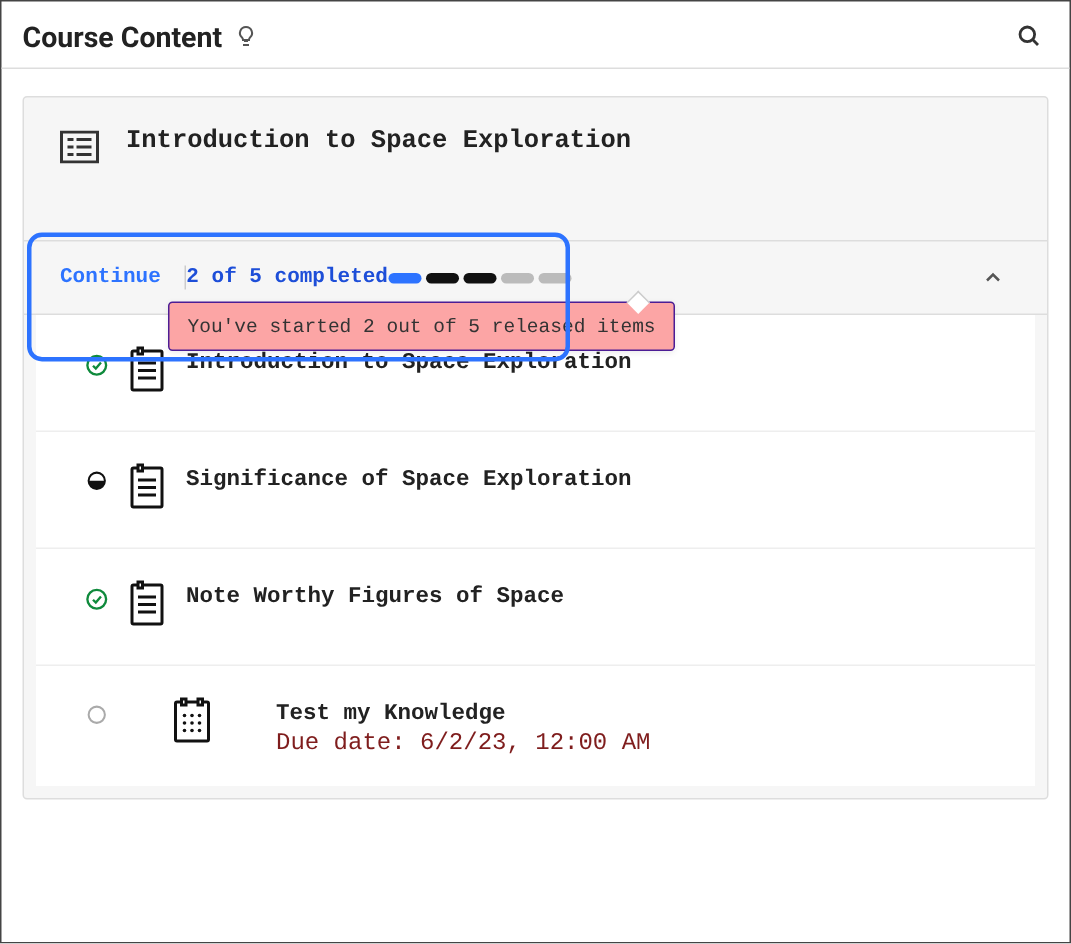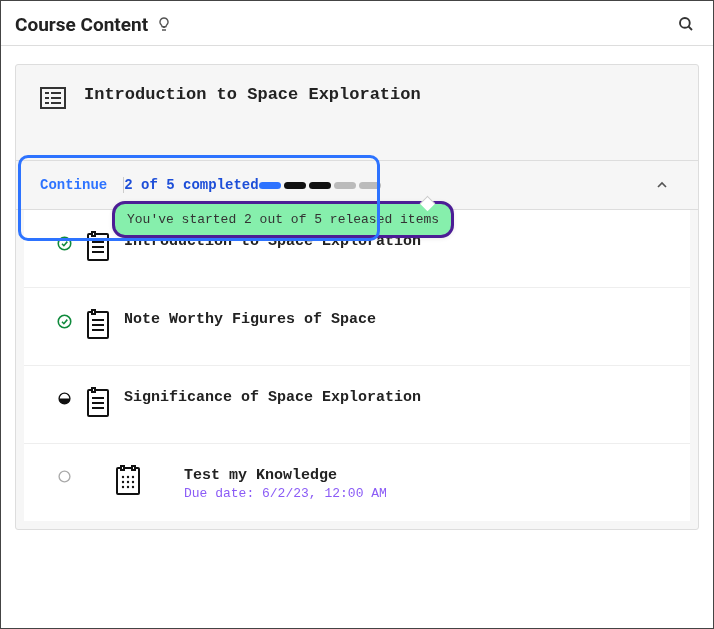--- a/index.html
+++ b/index.html
@@ -128,23 +128,23 @@
       margin-left: auto;
       cursor: pointer;
       display: inline-flex;
       padding: 4px;
     }
 
     .tooltip {
       position: absolute;
       top: 40px;
       left: 96px;
-      background: #86efac;
-      border: 3px solid #4c1d95;
-      border-radius: 13px;
+      background: #fca5a5;
+      border: 1px solid #4c1d95;
+      border-radius: 3px;
       padding: 8px 12px;
       font-size: 13px;
       color: #333;
       box-shadow: 0 1px 4px rgba(0,0,0,0.08);
       z-index: 4;
     }
     .tooltip::before {
       content: "";
       position: absolute;
       top: -6px;
@@ -181,22 +181,22 @@
       flex: 0 0 auto;
       padding-top: 0;
     }
     .item-text { flex: 1; padding-top: 3px; }
     .item-title {
       font-size: 15px;
       font-weight: 700;
       color: #222;
     }
     .item-meta {
-      font-size: 13px;
-      color: #8b5cf6;
+      font-size: 16px;
+      color: #7f1d1d;
       margin-top: 2px;
     }
   </style>
 </head>
 <body>
 
 <div class="panel">
 
   <div class="header">
     <span class="header-title">Course Content</span>
@@ -269,52 +269,52 @@
                 <line x1="8" y1="12" x2="20" y2="12" stroke="#111" stroke-width="2"></line>
                 <line x1="8" y1="17" x2="20" y2="17" stroke="#111" stroke-width="2"></line>
                 <line x1="8" y1="22" x2="20" y2="22" stroke="#111" stroke-width="2"></line>
               </svg></div>
             <div class="item-text">
               <div class="item-title">Introduction to Space Exploration</div>
             </div>
           </div>
           <div class="item">
             <div class="item-status">
+              <svg width="13" height="13" viewBox="0 0 24 24">
+                <circle cx="12" cy="12" r="10" fill="none" stroke="#111" stroke-width="2.5"></circle>
+                <path d="M2 12a10 10 0 0 0 20 0z" fill="#111"></path>
+              </svg>
+            </div>
+            <div class="item-icon"><svg width="28" height="32" viewBox="0 0 28 32">
+                <rect x="4" y="4" width="20" height="26" rx="1" fill="#fff" stroke="#111" stroke-width="2"></rect>
+                <path d="M8 2h3v4H8z" fill="#fff" stroke="#111" stroke-width="2"></path>
+                <line x1="8" y1="12" x2="20" y2="12" stroke="#111" stroke-width="2"></line>
+                <line x1="8" y1="17" x2="20" y2="17" stroke="#111" stroke-width="2"></line>
+                <line x1="8" y1="22" x2="20" y2="22" stroke="#111" stroke-width="2"></line>
+              </svg></div>
+            <div class="item-text">
+              <div class="item-title">Significance of Space Exploration</div>
+            </div>
+          </div>
+          <div class="item">
+            <div class="item-status">
               <svg width="15" height="15" viewBox="0 0 24 24" fill="none" stroke="#0f8a3c" stroke-width="2.5">
                 <circle cx="12" cy="12" r="10"></circle>
                 <polyline points="8 12.5 11 15.5 16.5 9"></polyline>
               </svg>
             </div>
             <div class="item-icon"><svg width="28" height="32" viewBox="0 0 28 32">
                 <rect x="4" y="4" width="20" height="26" rx="1" fill="#fff" stroke="#111" stroke-width="2"></rect>
                 <path d="M8 2h3v4H8z" fill="#fff" stroke="#111" stroke-width="2"></path>
                 <line x1="8" y1="12" x2="20" y2="12" stroke="#111" stroke-width="2"></line>
                 <line x1="8" y1="17" x2="20" y2="17" stroke="#111" stroke-width="2"></line>
                 <line x1="8" y1="22" x2="20" y2="22" stroke="#111" stroke-width="2"></line>
               </svg></div>
             <div class="item-text">
               <div class="item-title">Note Worthy Figures of Space</div>
-            </div>
-          </div>
-          <div class="item">
-            <div class="item-status">
-              <svg width="13" height="13" viewBox="0 0 24 24">
-                <circle cx="12" cy="12" r="10" fill="none" stroke="#111" stroke-width="2.5"></circle>
-                <path d="M2 12a10 10 0 0 0 20 0z" fill="#111"></path>
-              </svg>
-            </div>
-            <div class="item-icon"><svg width="28" height="32" viewBox="0 0 28 32">
-                <rect x="4" y="4" width="20" height="26" rx="1" fill="#fff" stroke="#111" stroke-width="2"></rect>
-                <path d="M8 2h3v4H8z" fill="#fff" stroke="#111" stroke-width="2"></path>
-                <line x1="8" y1="12" x2="20" y2="12" stroke="#111" stroke-width="2"></line>
-                <line x1="8" y1="17" x2="20" y2="17" stroke="#111" stroke-width="2"></line>
-                <line x1="8" y1="22" x2="20" y2="22" stroke="#111" stroke-width="2"></line>
-              </svg></div>
-            <div class="item-text">
-              <div class="item-title">Significance of Space Exploration</div>
             </div>
           </div>
           <div class="item">
             <div class="item-status">
               <svg width="13" height="13" viewBox="0 0 24 24">
                 <circle cx="12" cy="12" r="10" fill="none" stroke="#aaa" stroke-width="2.5"></circle>
               </svg>
             </div>
             <div class="item-icon"><svg width="28" height="32" viewBox="0 0 28 32">
                 <rect x="3" y="4" width="22" height="26" rx="1" fill="#fff" stroke="#111" stroke-width="2"></rect>

